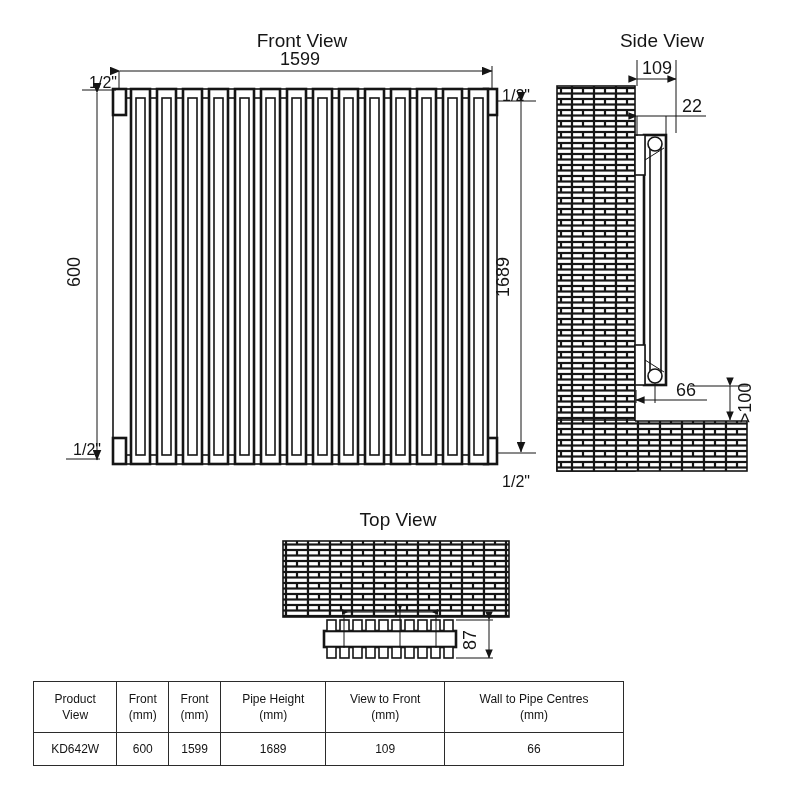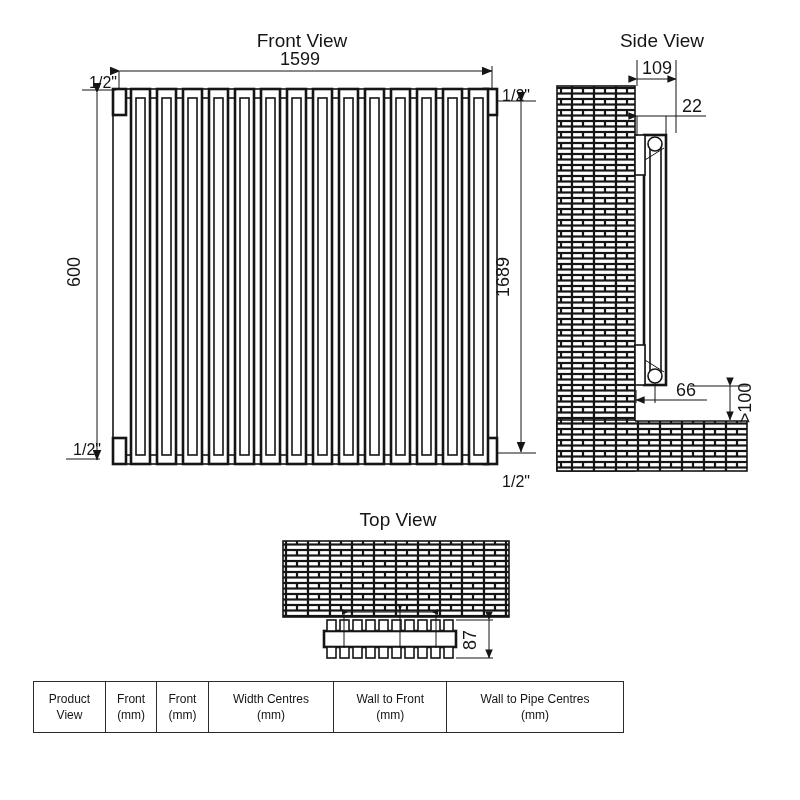--- a/index.html
+++ b/index.html
@@ -299,28 +299,36 @@
         </td>
         <td>
           <span>Front</span>
           <span class="u">(mm)</span>
         </td>
         <td>
           <span>Front</span>
           <span class="u">(mm)</span>
         </td>
         <td>
-          <span>Width Centres</span>
-          <span class="u">(mm)</span>
-        </td>
-        <td>
-          <span>Wall to Front</span>
+          <span>Pipe Height</span>
+          <span class="u">(mm)</span>
+        </td>
+        <td>
+          <span>View to Front</span>
           <span class="u">(mm)</span>
         </td>
         <td>
           <span>Wall to Pipe Centres</span>
           <span class="u">(mm)</span>
         </td>
+      </tr>
+      <tr class="row">
+        <td>KD642W</td>
+        <td>600</td>
+        <td>1599</td>
+        <td>1689</td>
+        <td>109</td>
+        <td>66</td>
       </tr>
     </tbody>
   </table>
 
 </div>
 
 </body></html>

